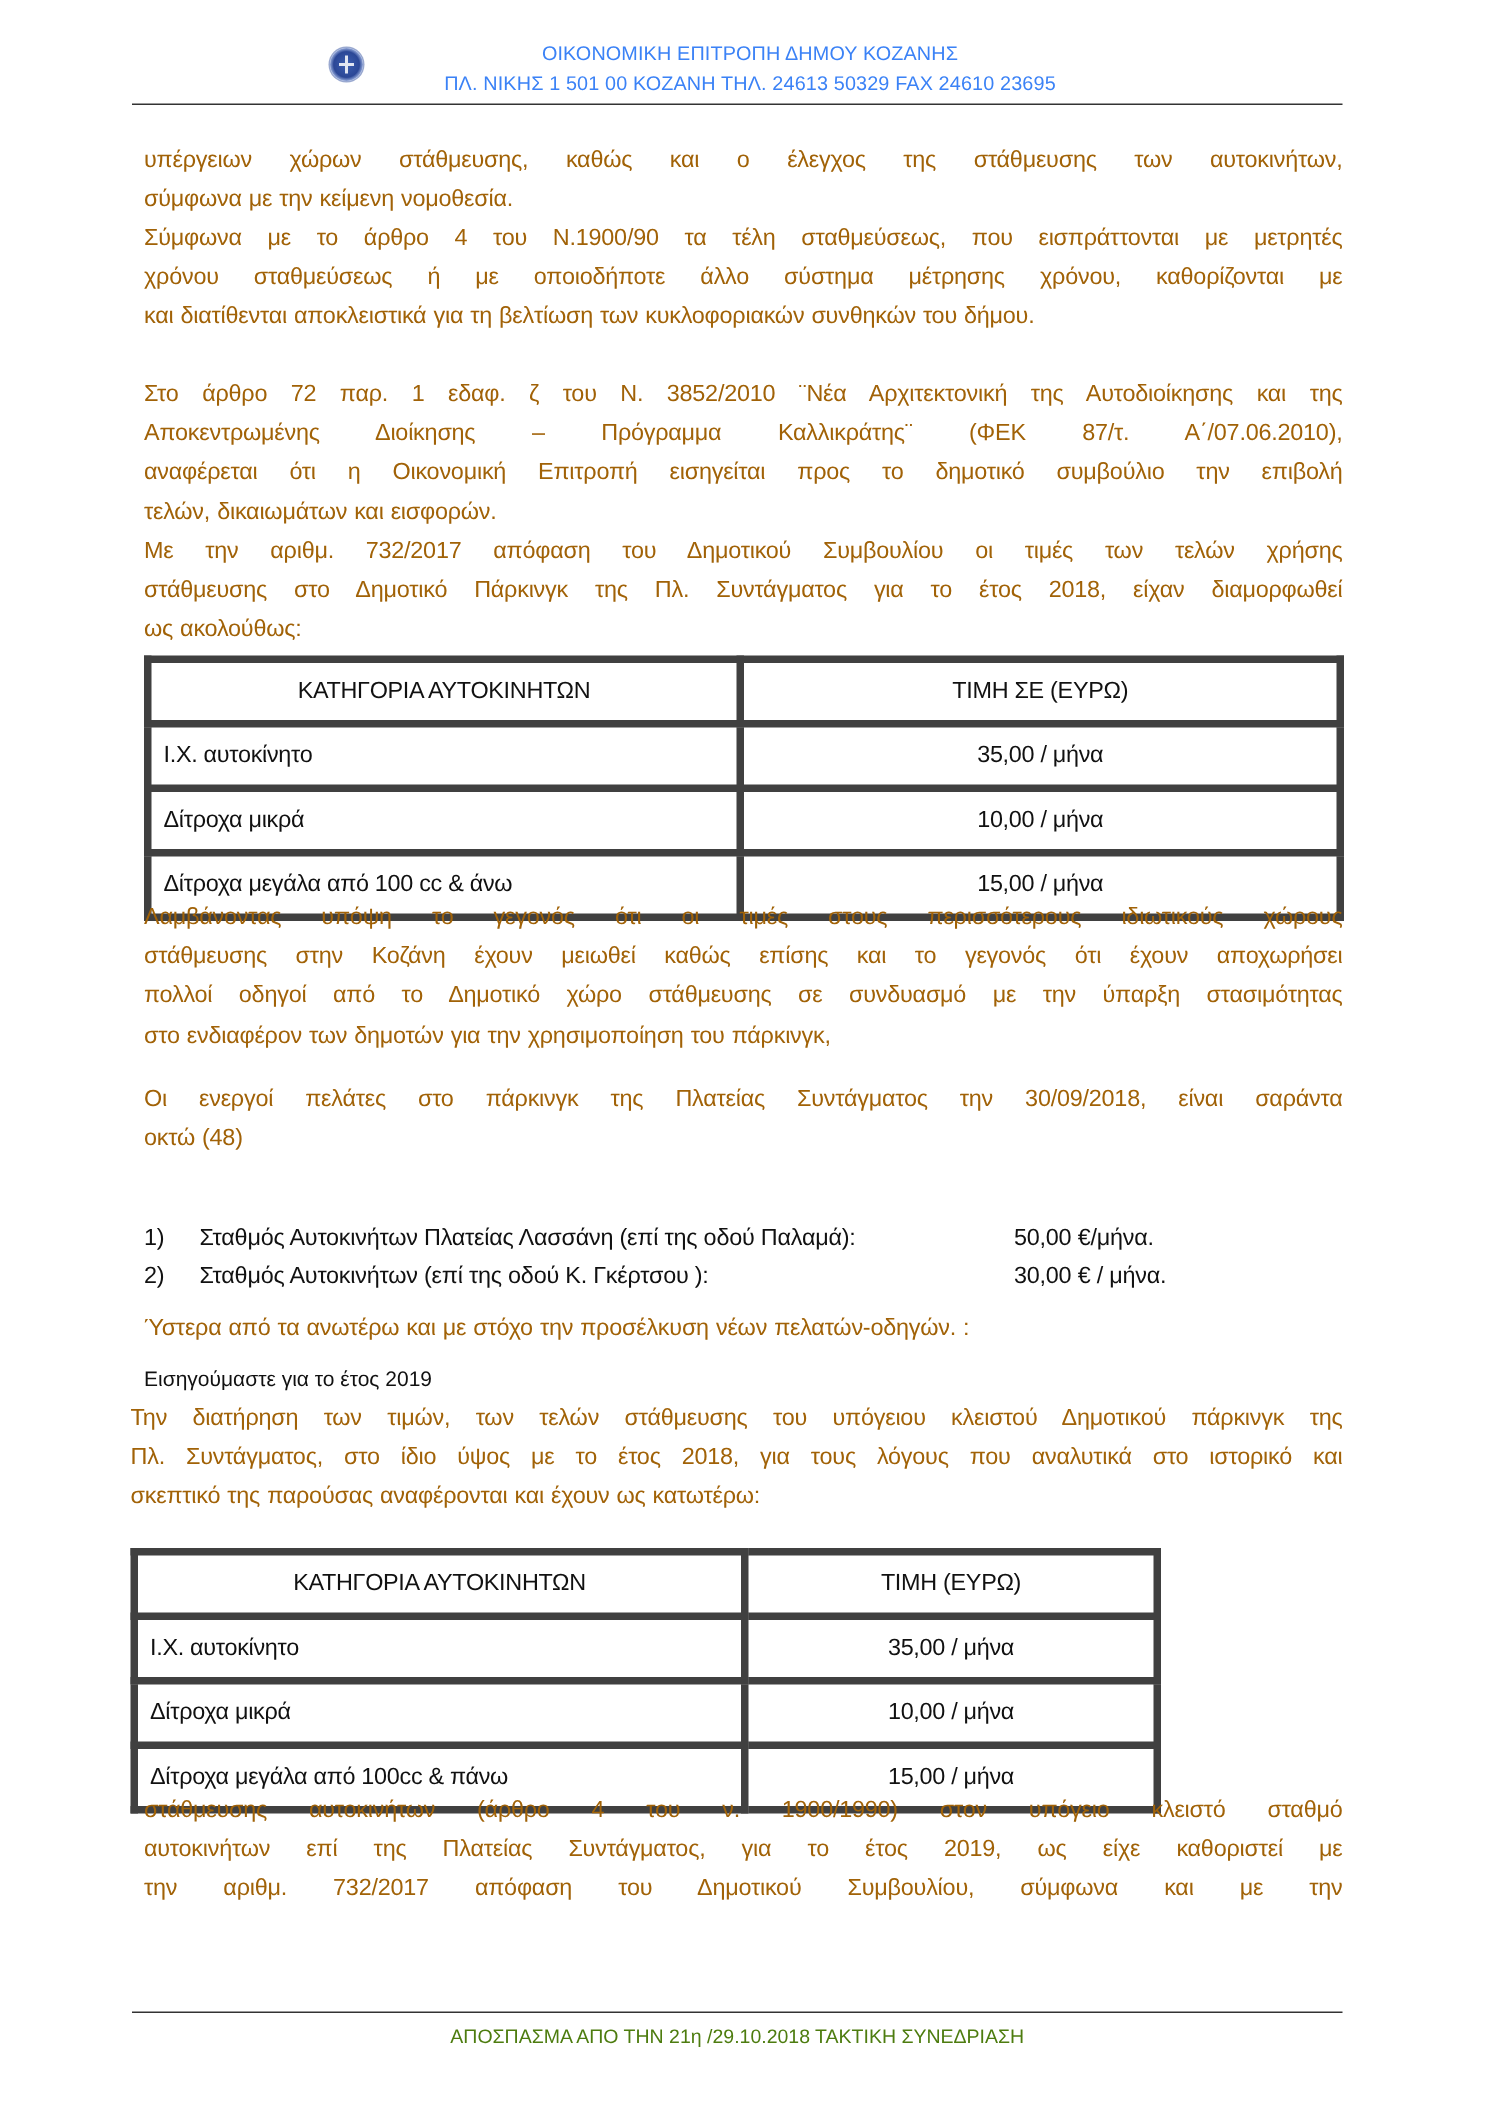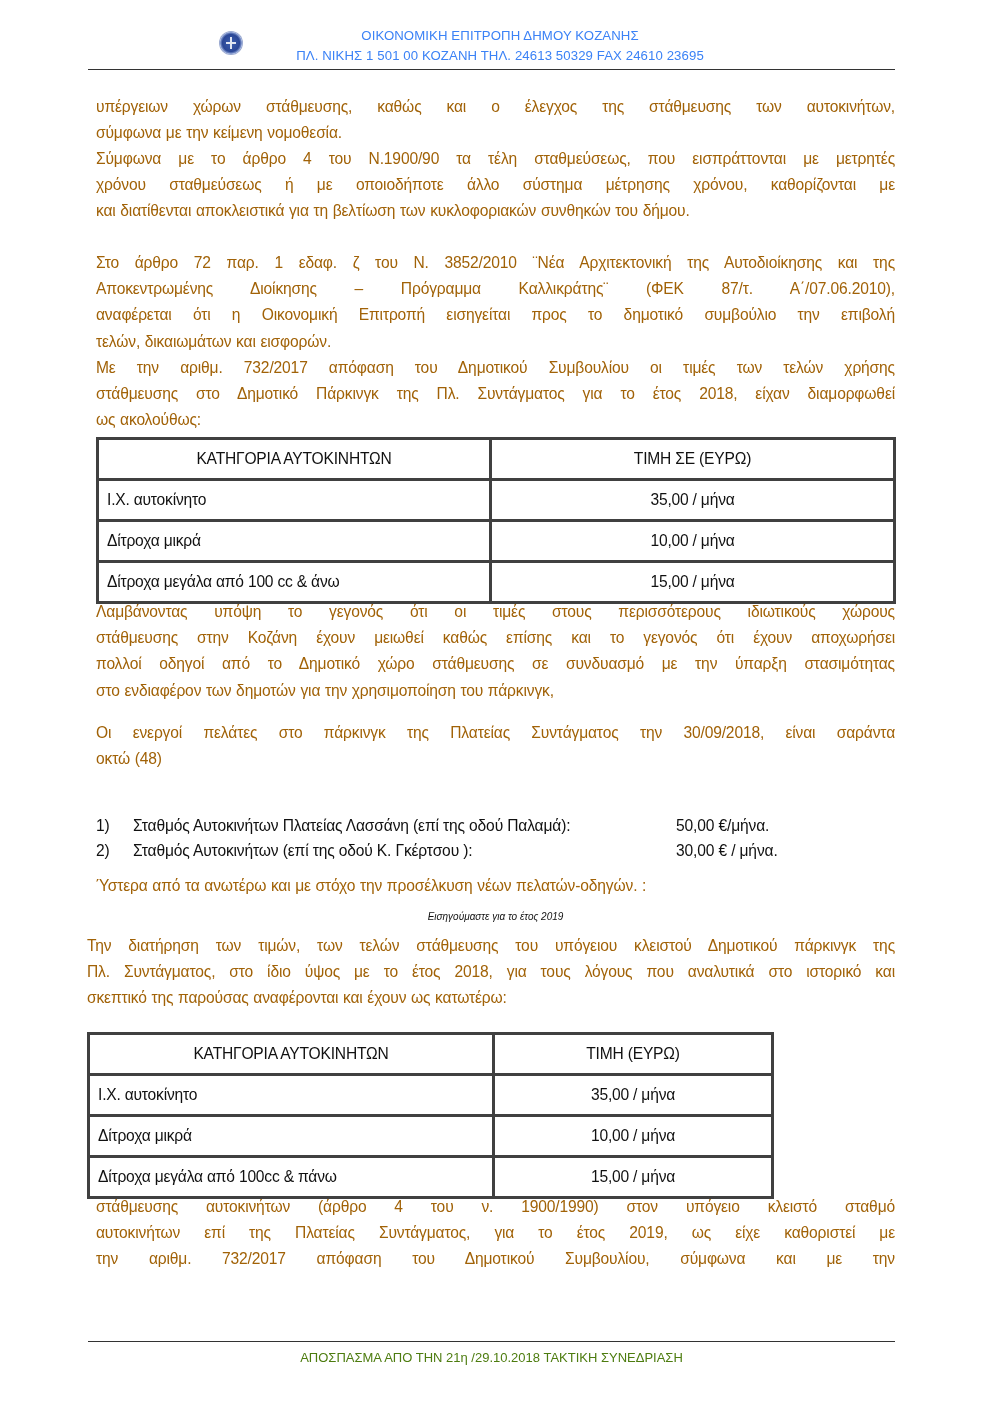--- a/index.html
+++ b/index.html
@@ -22,30 +22,30 @@
   .rule { position: absolute; left: 88px; width: 807px; height: 1px; background: #333; }
 
   
   .para { position: absolute; left: 96px; width: 799px; font-size: 15.6px; line-height: 26.2px;
           text-align: justify; color: #a16207; letter-spacing: -0.15px; word-spacing: 0.5px; }
   .para .ln { display: block; text-align: justify; text-align-last: justify; white-space: nowrap; overflow: hidden; }
   .para .ln.last { text-align-last: left; }
 
   
   table.fees { position: absolute; border-collapse: collapse; font-size: 15.6px; color: #111; }
-  table.fees td { border: 3px solid #404040; height: 38px; padding: 0 8px; vertical-align: middle; letter-spacing: -0.2px; }
+  table.fees td { border: 5px solid #404040; height: 38px; padding: 0 8px; vertical-align: middle; letter-spacing: -0.2px; }
   table.fees td.c { text-align: center; }
   table.fees td.l { text-align: left; }
 
   .list-item { position: absolute; left: 96px; font-size: 15.6px; line-height: 22px; letter-spacing: -0.15px; white-space: nowrap; }
   .list-num { position: absolute; left: 0; }
   .list-txt { position: absolute; left: 37px; }
   .list-price { position: absolute; }
 
-  .italic-center { position: absolute; left: 96px; width: 799px; text-align: center; font-style: italic; font-size: 10px; }
+  .italic-center { position: absolute; left: 96px; width: 799px; font-size: 14px; }
 
   .ftr { position: absolute; left: 88px; width: 807px; text-align: center; font-size: 13px; color: #4d7c0f; }
 </style>
 </head>
 <body>
 
 <div class="page">
 
   <div class="hdr-logo"></div>
   <div class="hdr-line1" style="top:28px;left:100px;width:800px;">ΟΙΚΟΝΟΜΙΚΗ  ΕΠΙΤΡΟΠΗ  ΔΗΜΟΥ   ΚΟΖΑΝΗΣ</div>

